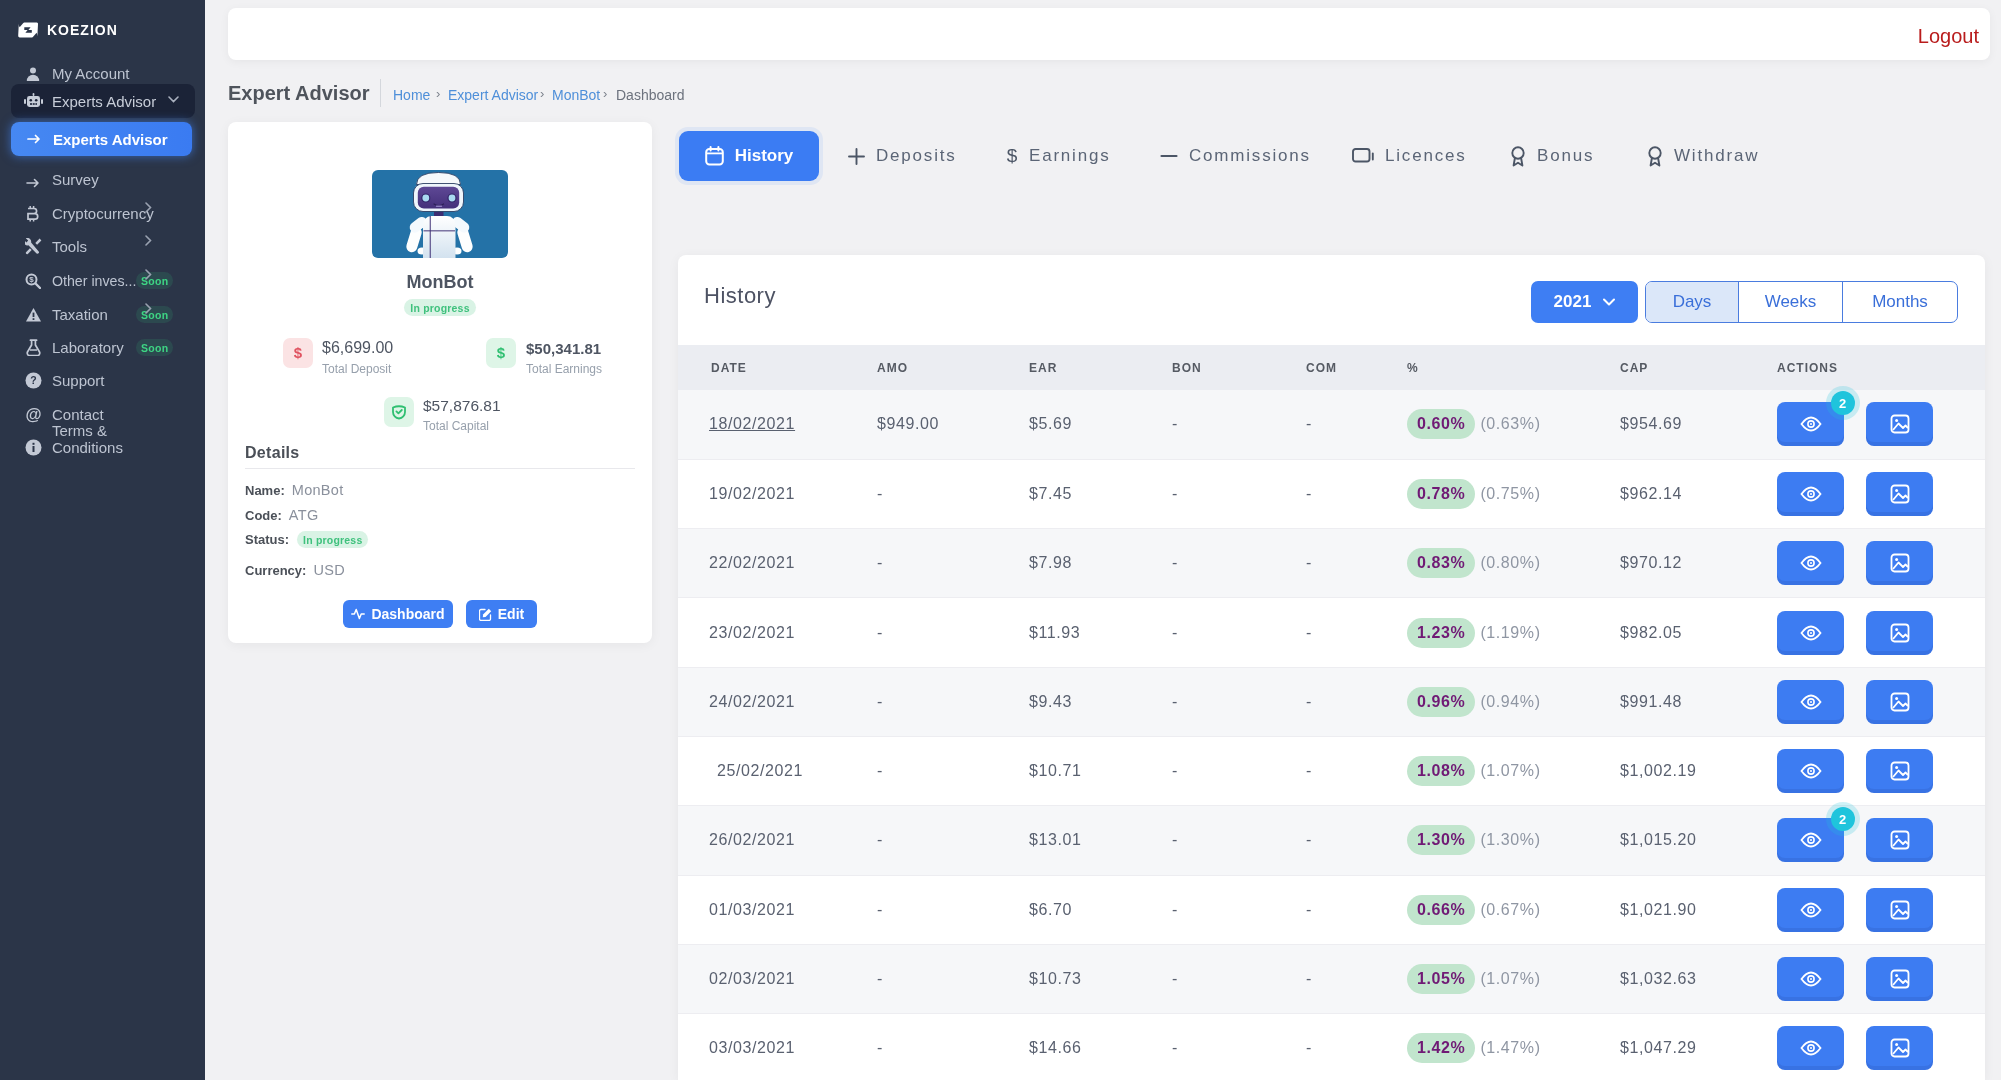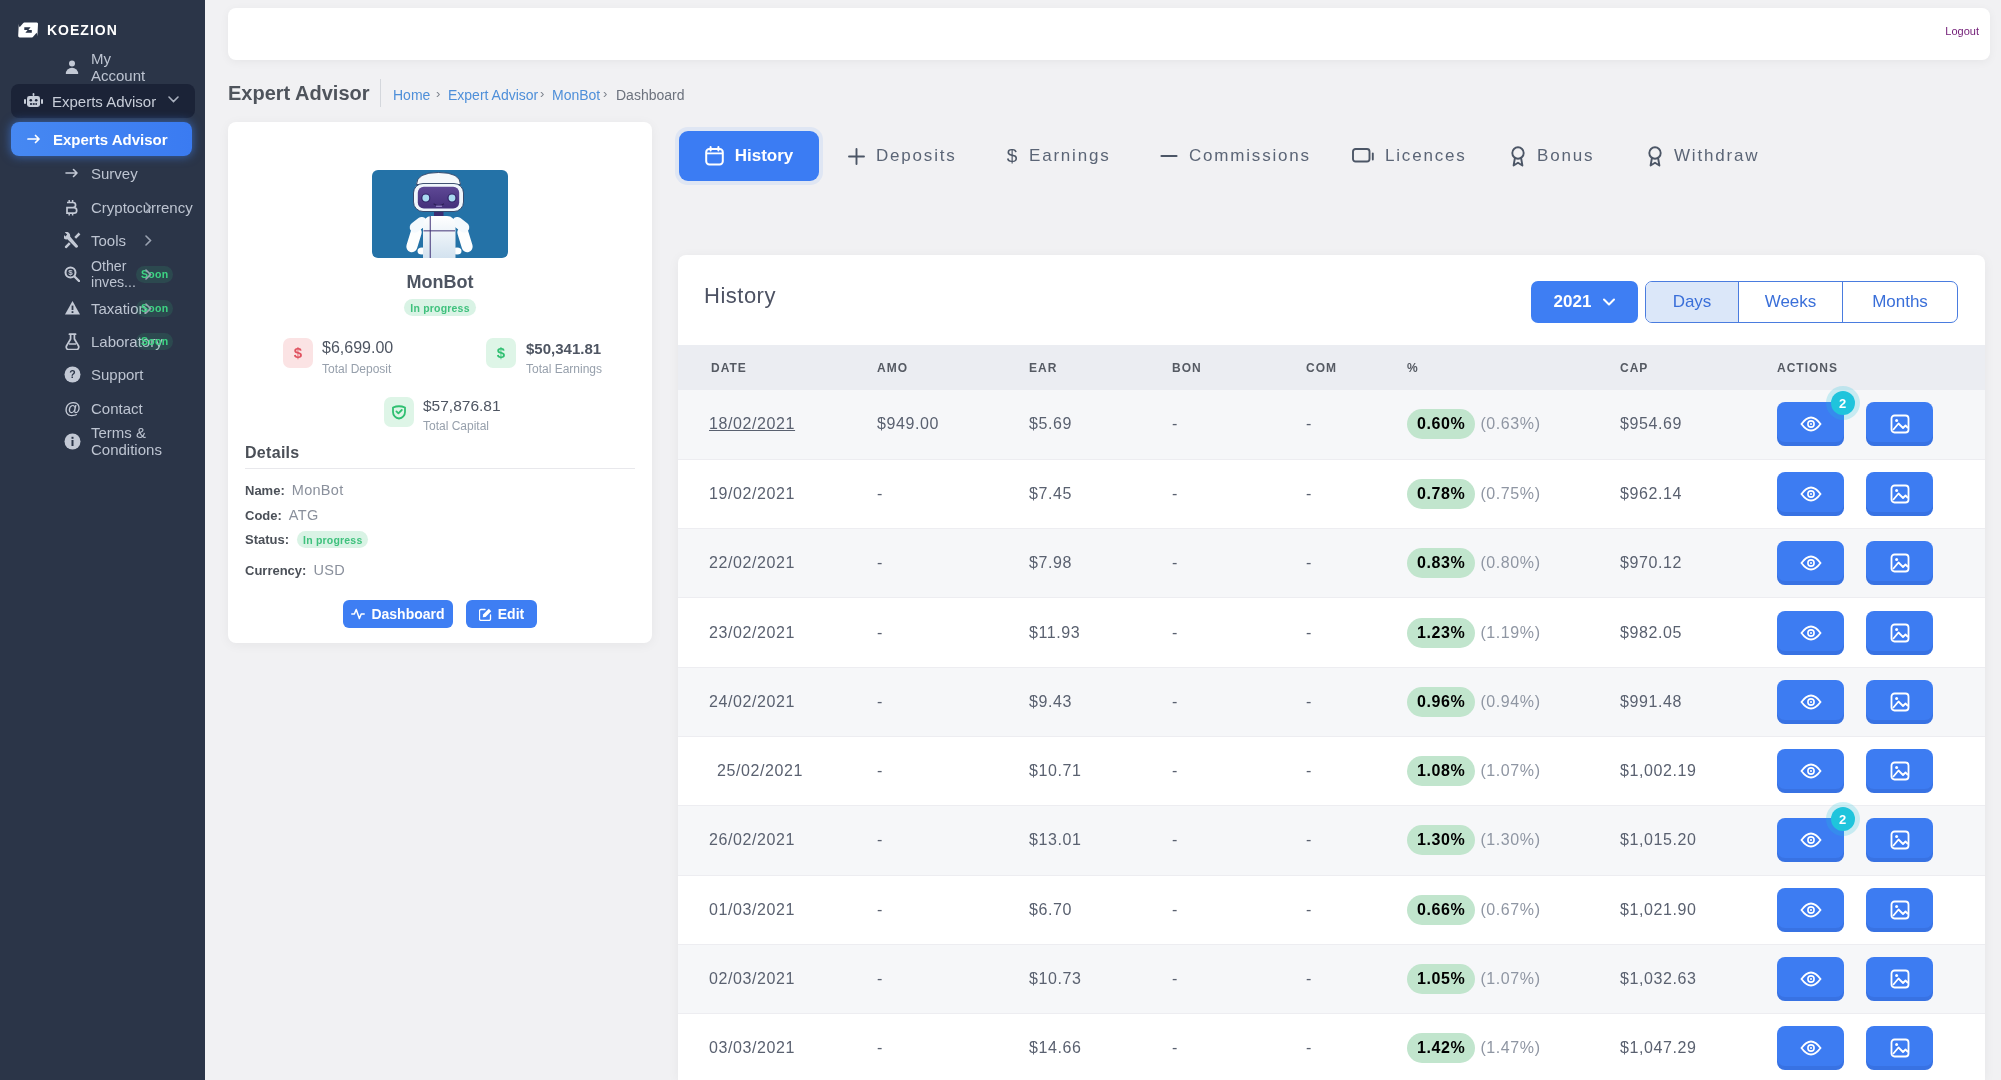--- a/index.html
+++ b/index.html
@@ -4,30 +4,30 @@
 <style>
 * { margin:0; padding:0; box-sizing:border-box; }
 html,body { width:2001px; height:1080px; overflow:hidden; }
 body { font-family:"Liberation Sans", sans-serif; background:#f1f1f3; position:relative; }
 svg { display:block; }
 
 
 #sidebar { position:absolute; left:0; top:0; width:205px; height:1080px; background:#2b3548; }
 #logo { position:absolute; left:17px; top:21px; display:flex; align-items:center; }
 #logo span { color:#fff; font-weight:bold; font-size:14px; letter-spacing:1px; margin-left:8px; }
-.mi { position:absolute; left:0; width:168px; height:30px; display:flex; align-items:center; color:#bdc4d1; font-size:15px;padding-left:39px; }
+.mi { position:absolute; left:0; width:168px; height:30px; display:flex; align-items:flex-end; color:#bdc4d1; font-size:15px; }
 .mi .ic { width:20px; display:flex; justify-content:center; align-items:center; margin-left:23px; margin-right:9px; flex:none; }
 .chev { position:absolute; right:16px; top:50%; margin-top:-5px; }
 .soon { background:rgba(57,211,130,0.13); color:#3ed584; font-size:10.5px; font-weight:bold; padding:2.5px 5px; border-radius:9px; position:absolute; left:136px; letter-spacing:0.3px; }
 #mi-parent { position:absolute; left:11px; top:84px; width:184px; height:34px; background:#1b2337; border-radius:8px; display:flex; align-items:center; color:#c7cdd8; font-size:15px; }
 #mi-active { position:absolute; left:11px; top:122px; width:181px; height:34px; background:linear-gradient(90deg,#4688f2,#3a7bf2); border-radius:8px; display:flex; align-items:center; color:#fff; font-size:15px; font-weight:bold; box-shadow:0 0 10px 1px rgba(66,133,244,.55); }
 
 
 #topbar { position:absolute; left:228px; top:8px; width:1762px; height:52px; background:#fff; border-radius:8px; box-shadow:0 2px 10px rgba(0,0,0,.05); }
-#topbar a { position:absolute; right:11px; top:17px; color:#701a75; font-size:11px; text-decoration:none; }
+#topbar a { position:absolute; right:11px; top:17px; color:#b91c1c; font-size:20px; text-decoration:none; }
 
 
 .cr { position:absolute; white-space:nowrap; }
 #crumb-title { left:228px; top:82px; font-size:20px; font-weight:600; color:#4f545c; }
 #crumb-sep { left:380px; top:79px; width:1px; height:28px; background:#d4d7dc; }
 .crlink { top:87px; color:#4e8fd9; font-size:14px; }
 .crgt { top:86px; color:#7c828c; font-size:13px; }
 .crcur { top:87px; color:#6c727d; font-size:14px; }
 
 
@@ -58,21 +58,21 @@
 #seg div { display:flex; align-items:center; justify-content:center; color:#3a6fd9; font-size:17px; }
 #seg .on { background:#dbe7f9; }
 #htitle,#ybtn,#seg { z-index:3; }
 
 table { border-collapse:collapse; position:absolute; left:0; top:90px; width:1307px; table-layout:fixed; }
 thead tr { height:45px; background:#ebedf2; }
 th { text-align:left; font-size:12px; font-weight:bold; color:#555a63; letter-spacing:1px; }
 tbody tr { height:69.3px; border-bottom:1px solid #ededf1; }
 tbody tr:nth-child(odd) { background:#f6f7f9; }
 td { font-size:16px; color:#5a6170; vertical-align:middle; letter-spacing:0.6px; }
-.pct { display:inline-block; background:#c1e5cd; color:#000000; font-weight:bold; font-size:16px; height:30px; line-height:30px; padding:0 10px; border-radius:15px; }
+.pct { display:inline-block; background:#c1e5cd; color:#701a75; font-weight:bold; font-size:16px; height:30px; line-height:30px; padding:0 10px; border-radius:15px; }
 .par { color:#8f96a3; font-size:16px; margin-left:5px; }
 .abtn { display:inline-flex; width:67px; height:44px; background:#3d7cf2; border-radius:8px; align-items:center; justify-content:center; vertical-align:middle; position:relative; box-shadow:inset 0 -4px 0 rgba(25,60,140,.14); }
 .b2 { position:absolute; right:-11px; top:-11px; width:24px; height:24px; background:#1fc4dc; border-radius:50%; color:#fff; font-size:13px; font-weight:bold; display:flex; align-items:center; justify-content:center; box-shadow:0 0 0 5px rgba(31,196,220,.22); }
 </style>
 </head>
 <body>
 
 <div id="sidebar">
   <div id="logo">
     <svg width="22" height="18" viewBox="0 0 22 18">

